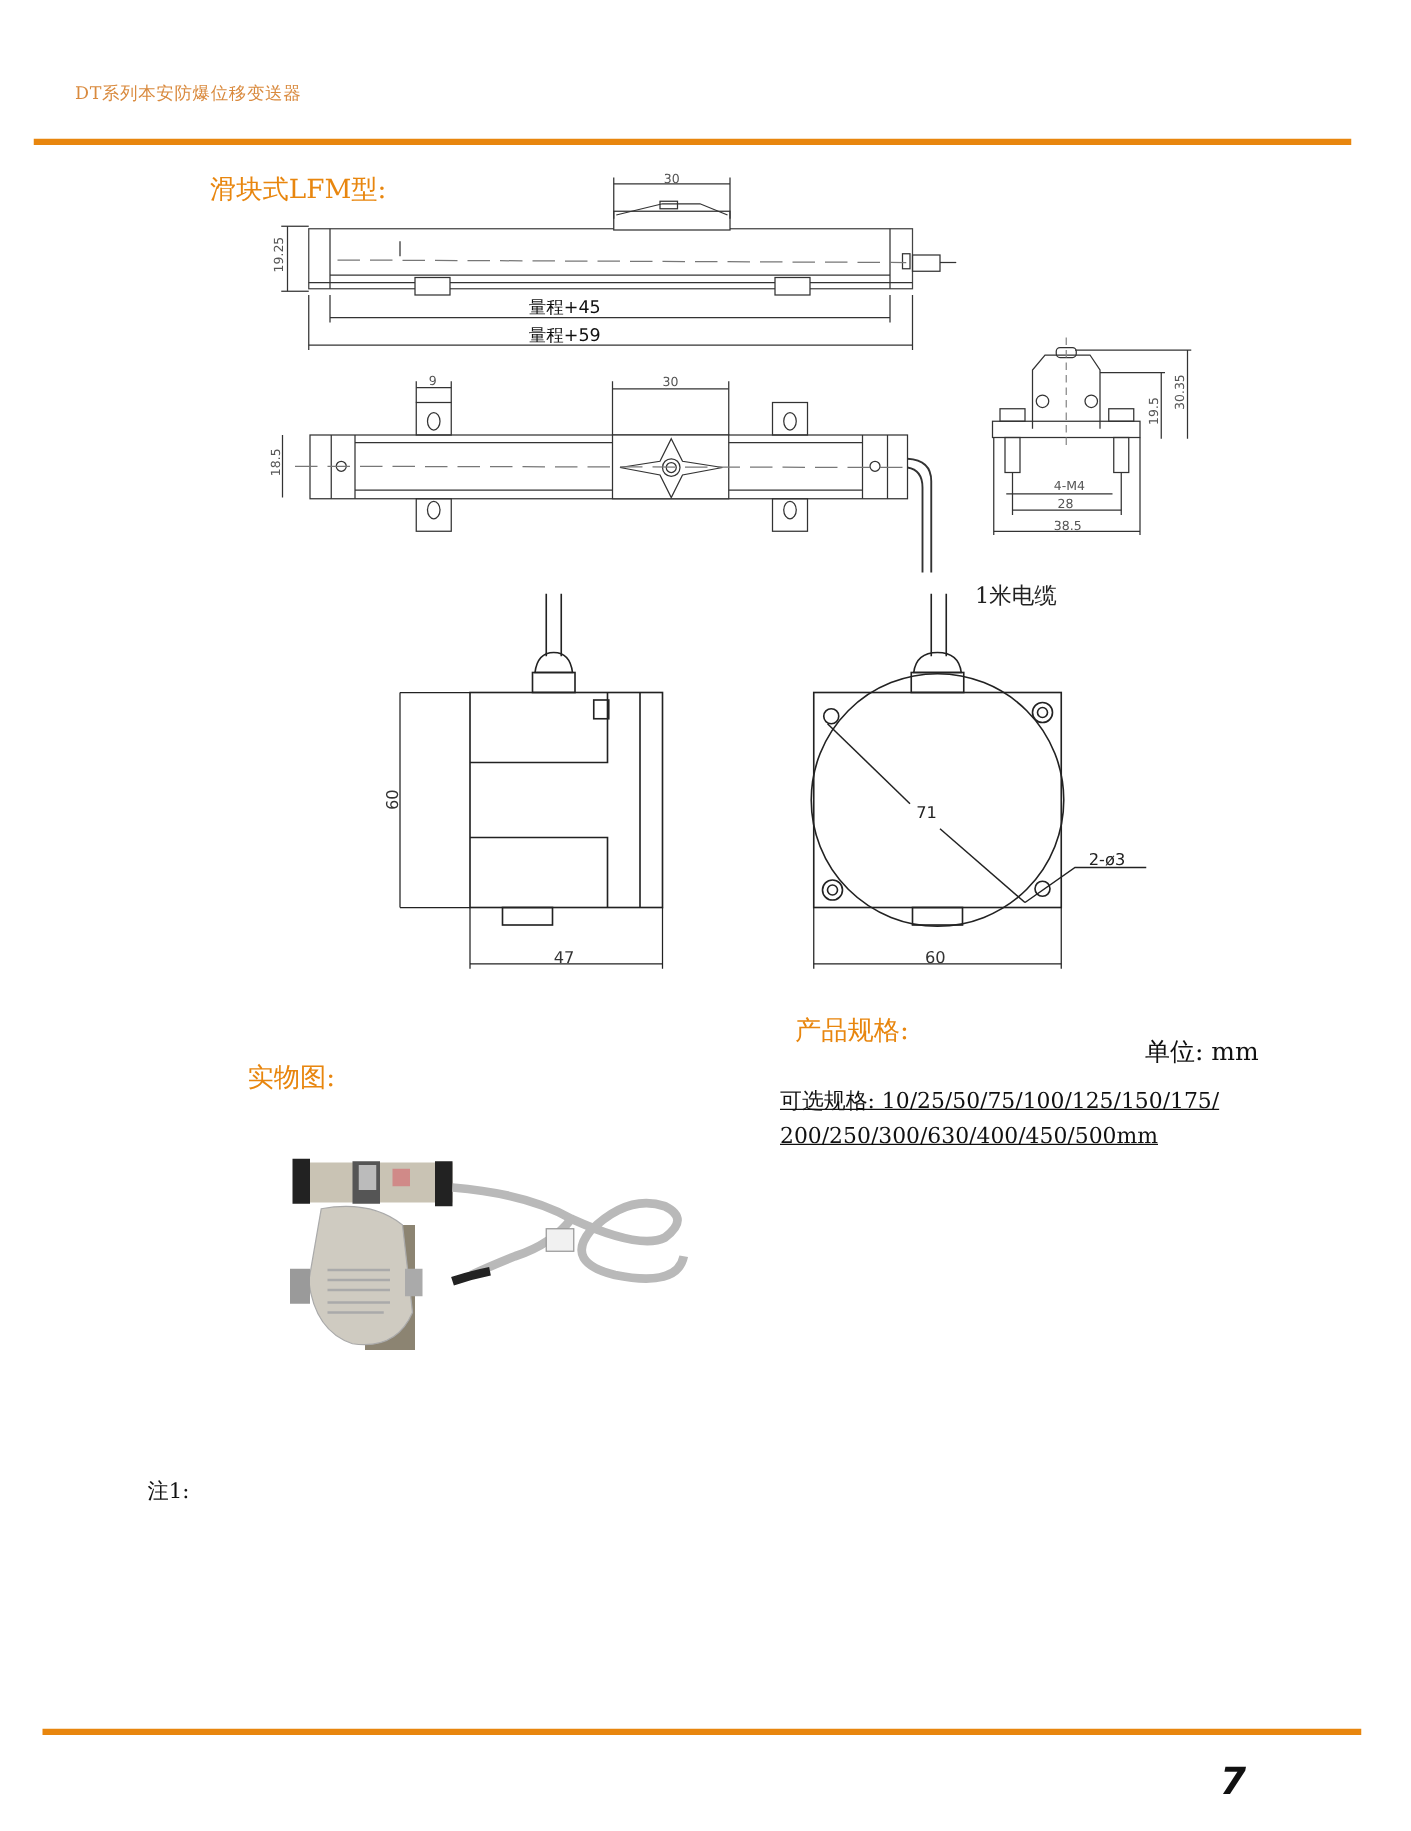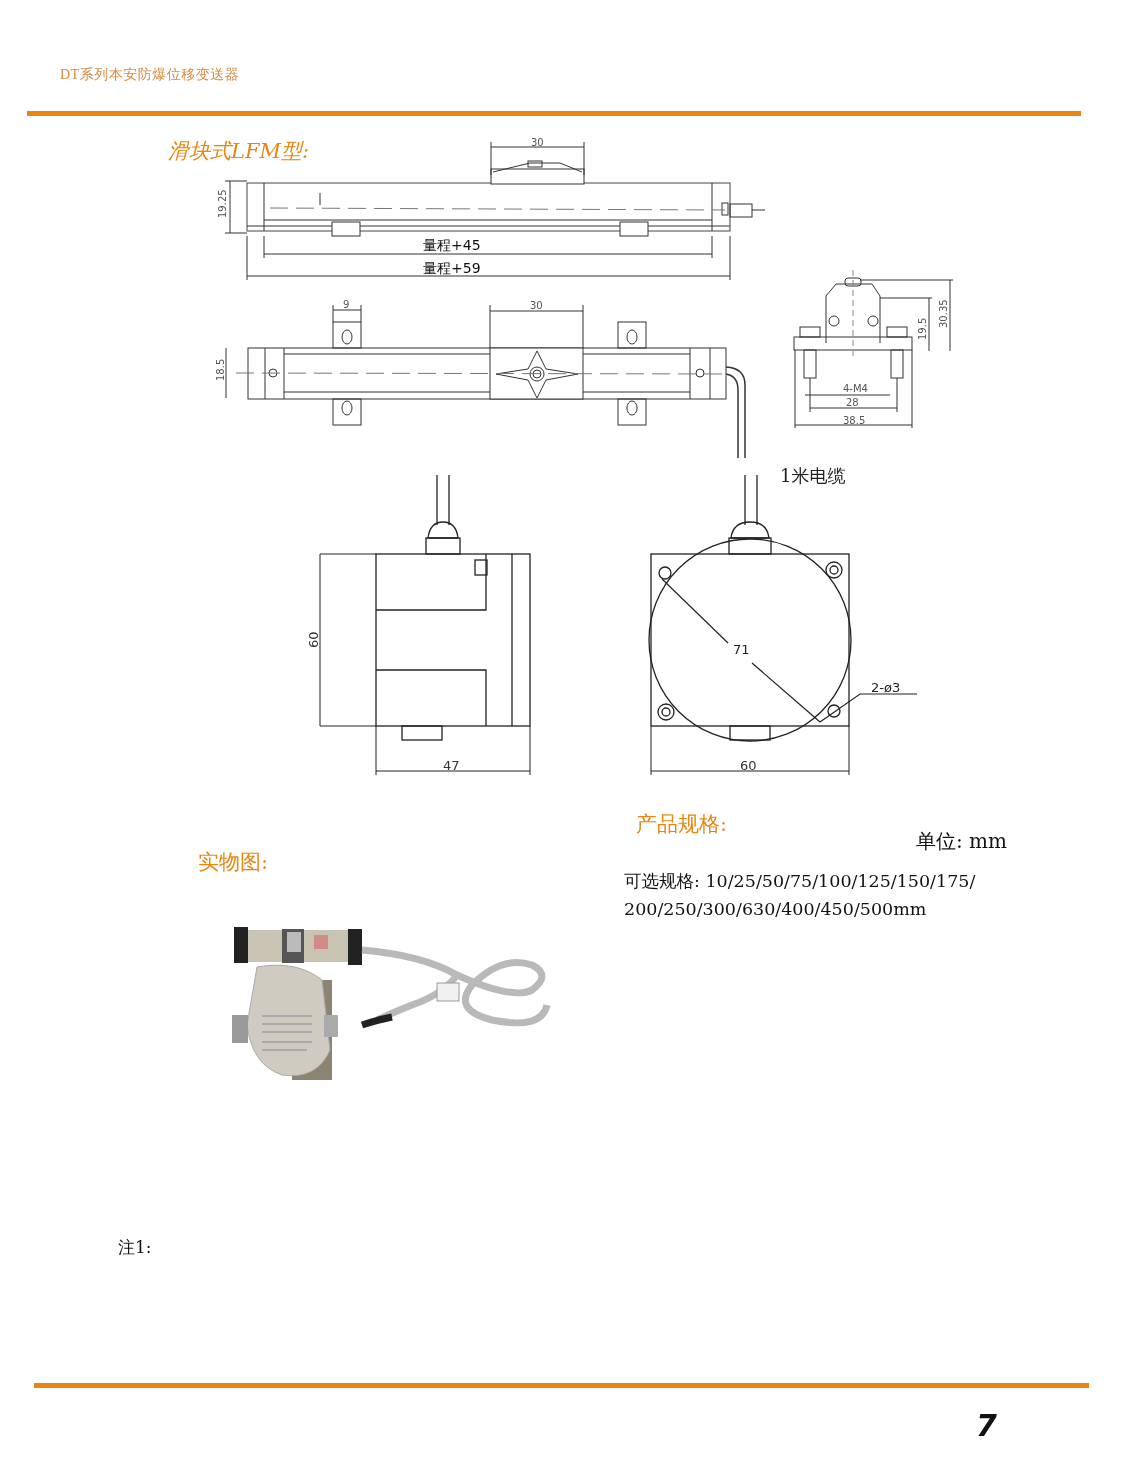--- a/index.html
+++ b/index.html
@@ -1,29 +1,29 @@
 <!DOCTYPE html>
 <html><head>
 <meta charset="utf-8">
 <style>
   html, body { margin: 0; padding: 0; background: #ffffff; }
   body { width: 1129px; height: 1465px; position: relative; overflow: hidden;
          font-family: "DejaVu Serif", "Liberation Serif", serif; color: #111; }
   .abs { position: absolute; }
-  .header-title { left: 60px; top: 66px; font-size: 14px; color: #d98a3e; letter-spacing: 0.5px; font-family: Liberation Serif, serif; }
+  .header-title { left: 60px; top: 66px; font-size: 14px; color: #d98a3e; letter-spacing: 0.5px; }
   .rule { background: #e8860e; height: 5px; }
   .rule-top { left: 27px; top: 111px; width: 1054px; }
   .rule-bottom { left: 34px; top: 1383px; width: 1055px; }
   .section-title { color: #e8860e; font-size: 21px; }
-  .t-lfm { left: 168px; top: 137px; font-style: italic; }
+  .t-lfm { left: 168px; top: 137px; }
   .t-photo { left: 198px; top: 848px; }
   .t-spec { left: 636px; top: 810px; }
   .unit { left: 916px; top: 828px; font-size: 20px; }
-  .spec-text { left: 624px; top: 867px; font-size: 17.5px; line-height: 28px; width: 420px; }
-  .note { left: 118px; top: 1232px; font-size: 17px; line-height: 30px; }
+  .spec-text { left: 624px; top: 867px; font-size: 17.5px; line-height: 28px; width: 420px; text-decoration: underline; }
+  .note { left: 118px; top: 1178px; font-size: 17px; line-height: 30px; }
   .page-num { left: 976px; top: 1408px; font-size: 30px; font-weight: bold; font-style: italic;
               font-family: "DejaVu Sans", sans-serif; }
   svg text { font-family: "DejaVu Sans", "Liberation Sans", sans-serif; }
   .drawing { left: 0; top: 0; }
   .photo-box { left: 212px; top: 905px; width: 360px; height: 210px; }
 </style>
 </head>
 <body>
 
 <div class="abs header-title">DT系列本安防爆位移变送器</div>

